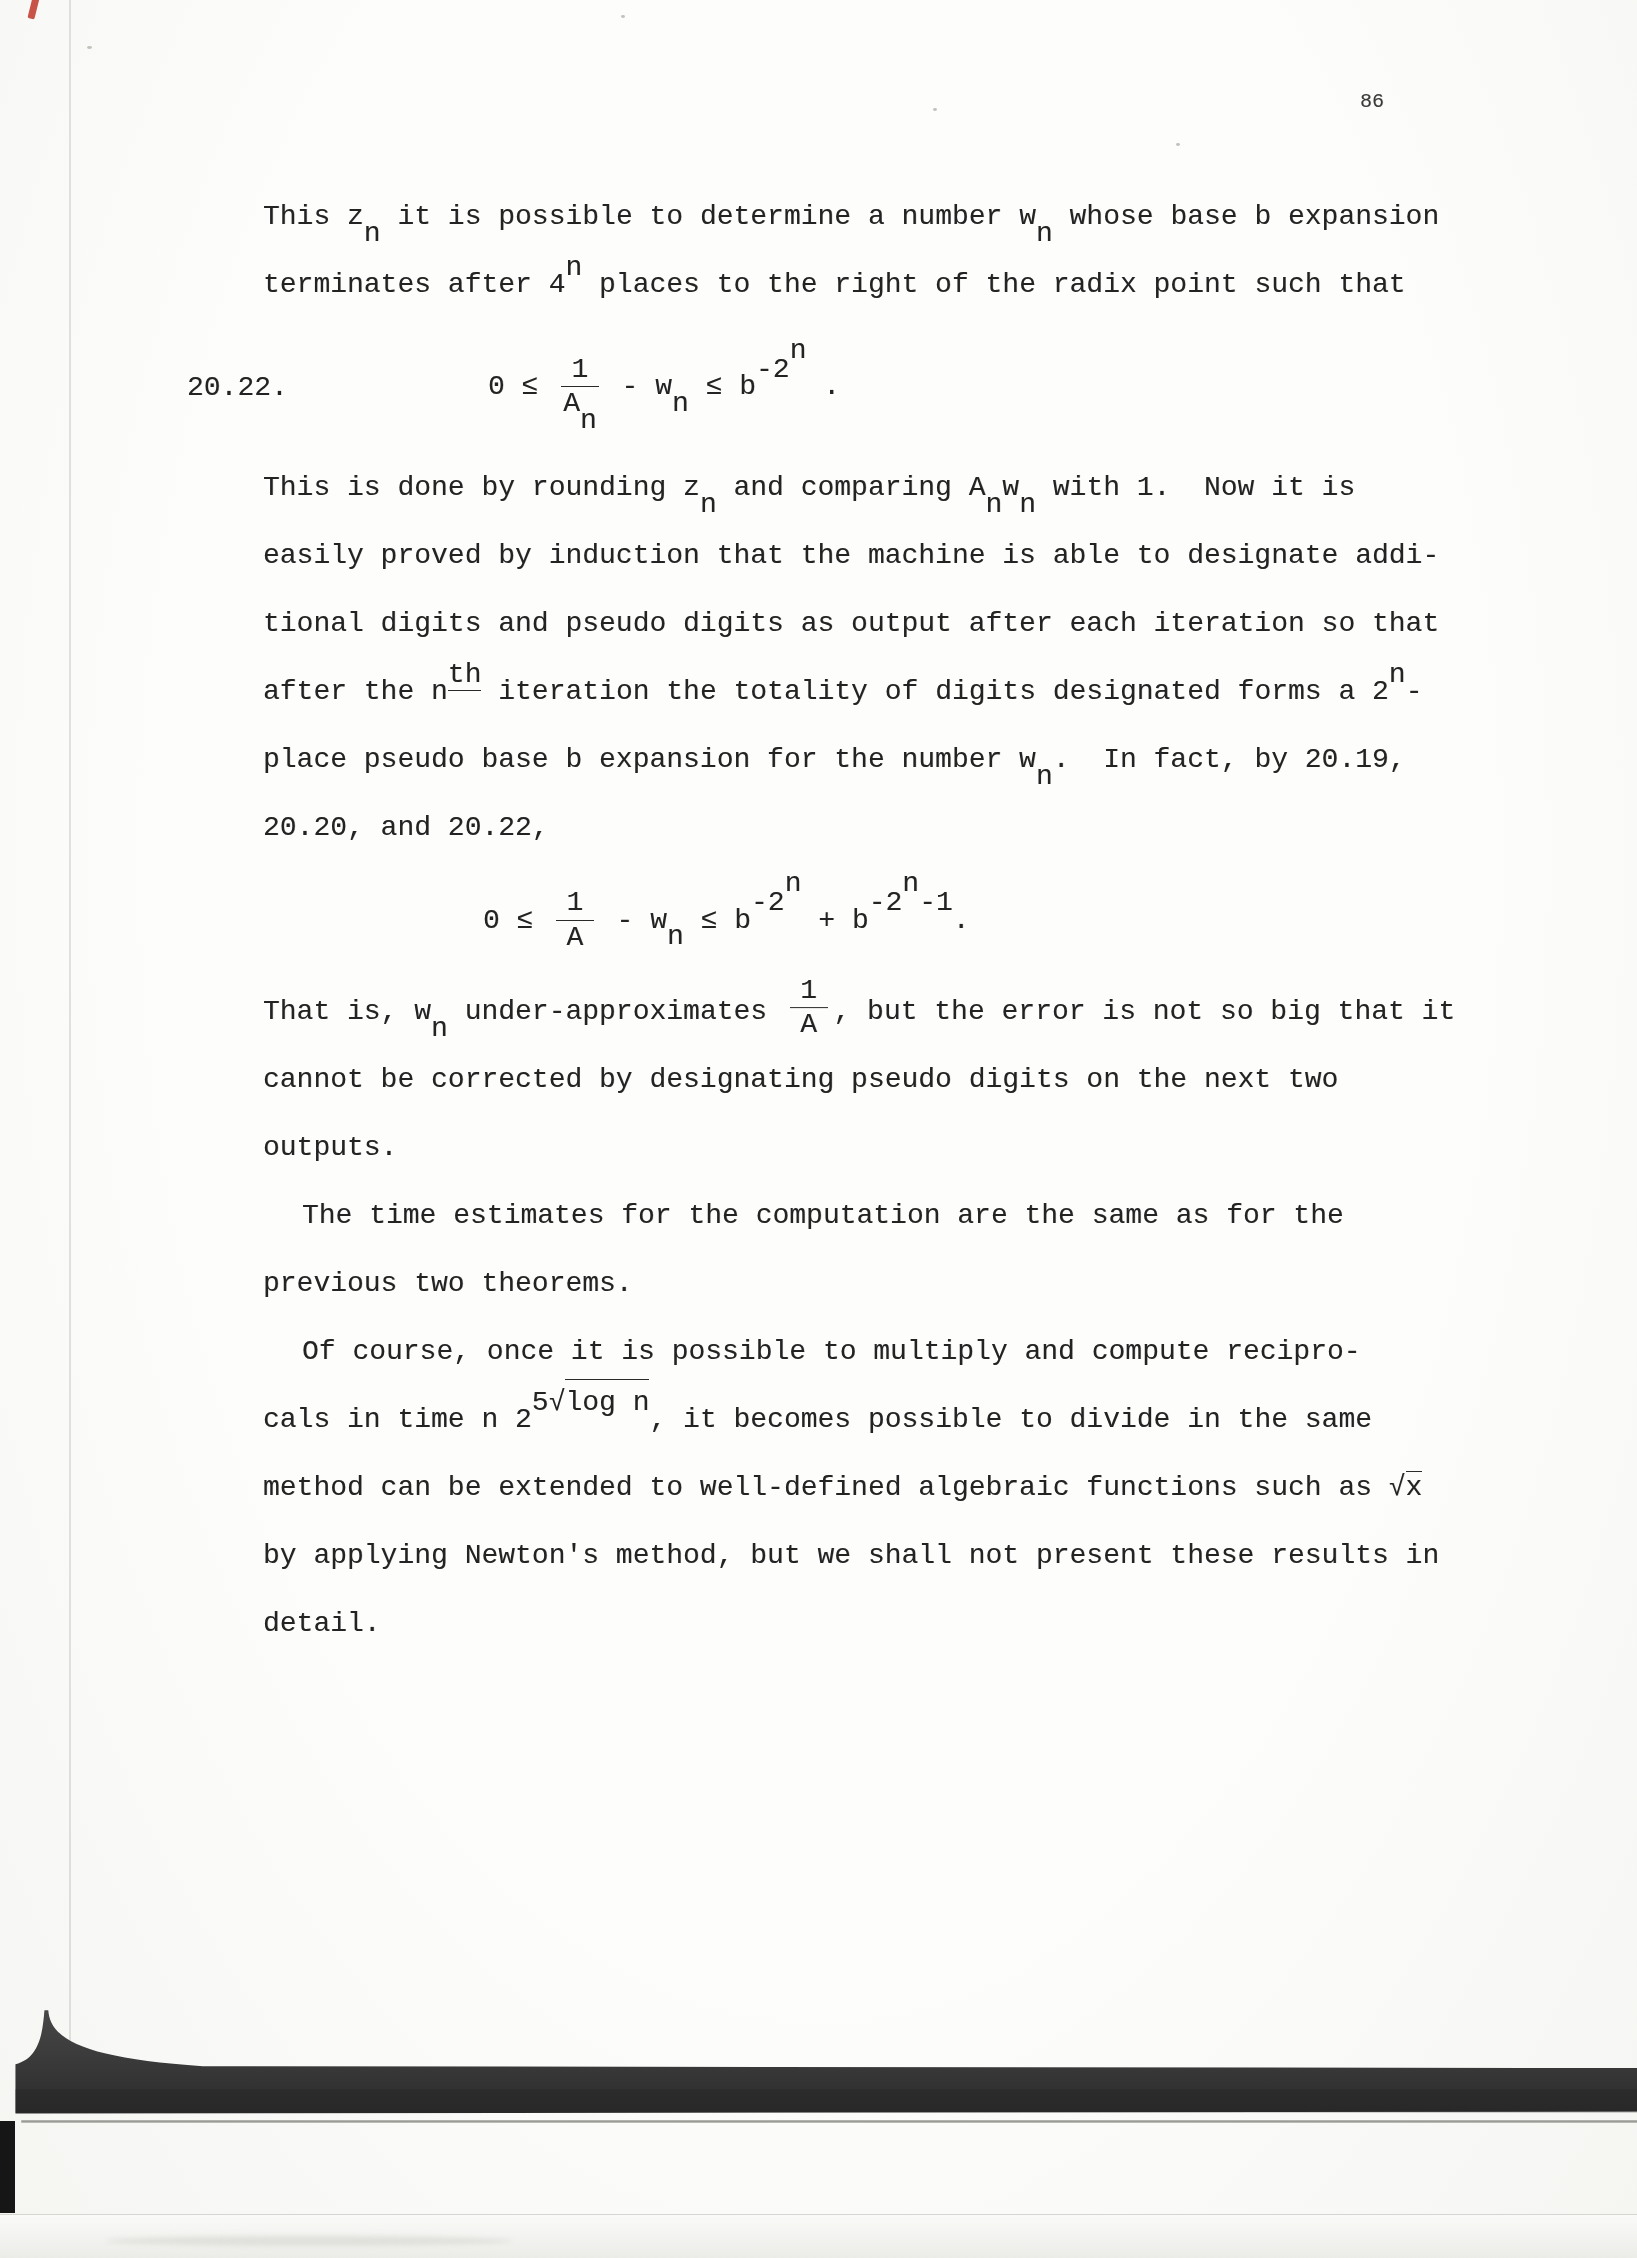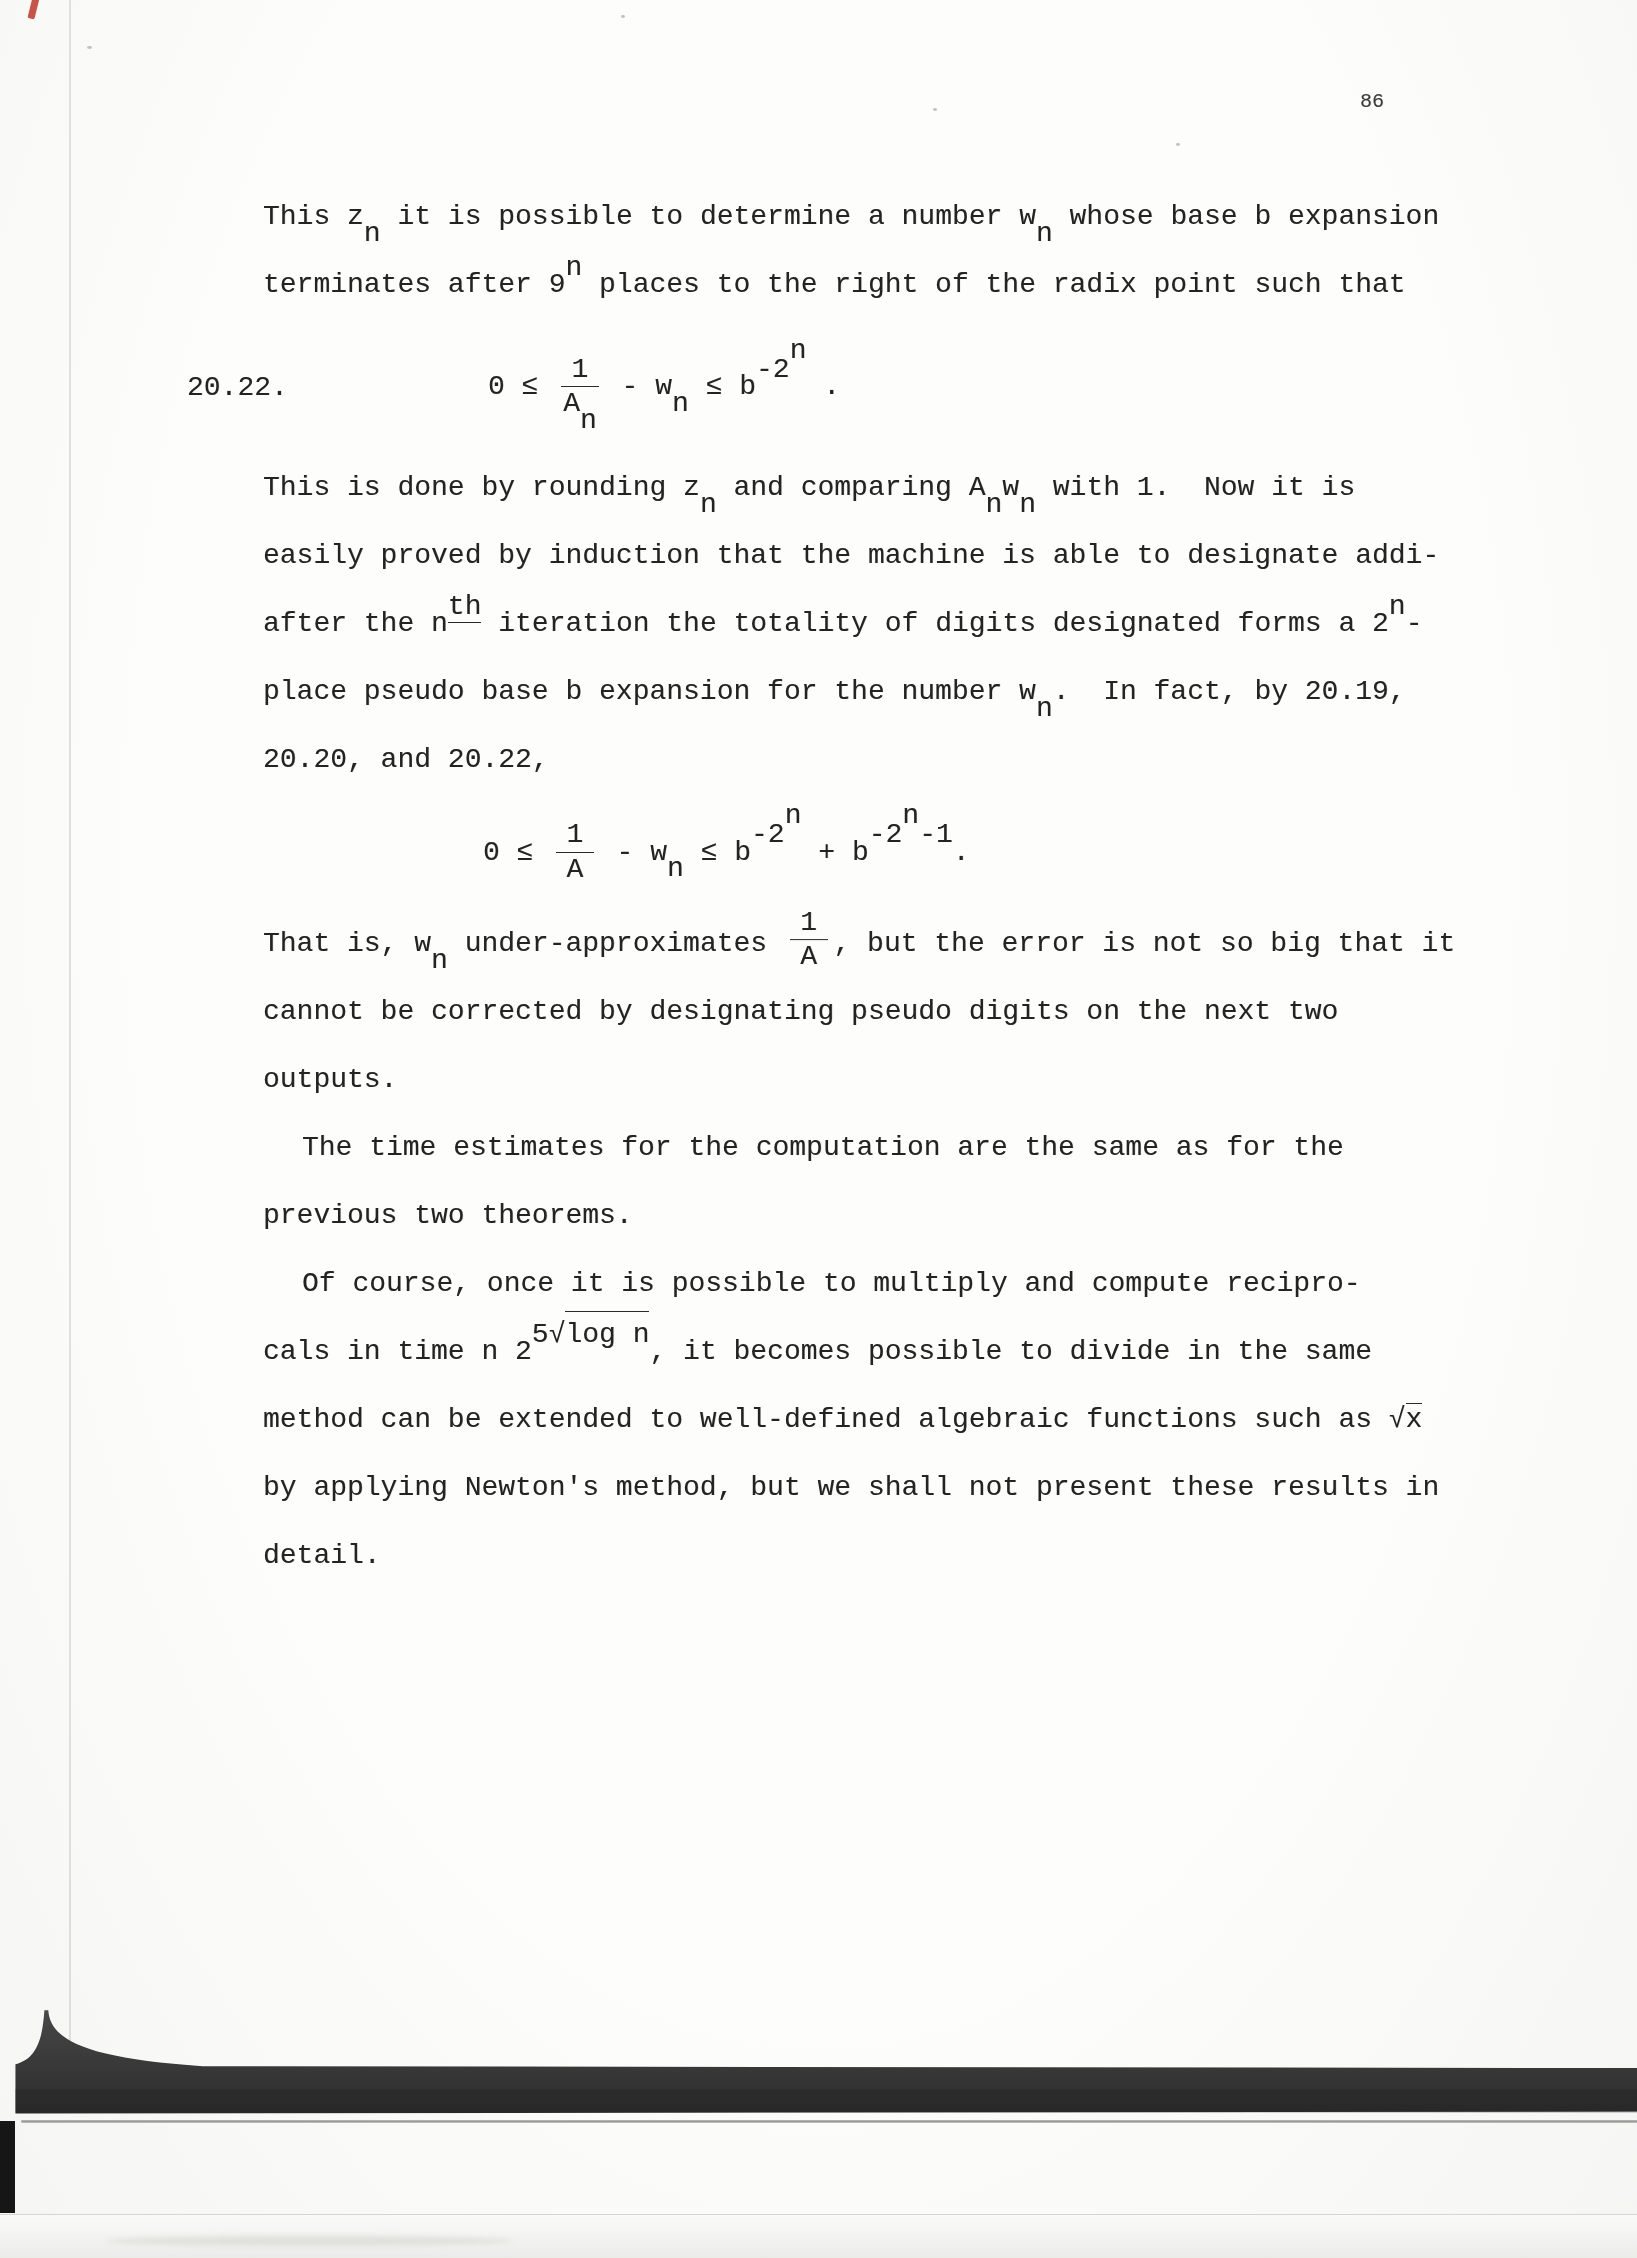--- a/index.html
+++ b/index.html
@@ -48,24 +48,25 @@
 
   <div class="speck" style="left:621px;top:15.4px;width:3.9px;height:2.9px;"></div>
   <div class="speck" style="left:933px;top:108px;width:3.9px;height:2.9px;"></div>
   <div class="speck" style="left:1176px;top:143px;width:3.9px;height:2.9px;"></div>
   <div class="speck" style="left:87px;top:46px;width:4.8px;height:2.9px;"></div>
 
   <div class="page-number">86</div>
 
   <main class="body-root" id="body-root">
       <div class="line"><span>This z</span><span class="sub">n</span><span> it is possible to determine a number w</span><span class="sub">n</span><span> whose base b expansion</span></div>
-      <div class="line"><span>terminates after 9</span><span class="sup">n</span><span> places to the right of the radix point such that</span></div>
+      <div class="line"><span>terminates after 4</span><span class="sup">n</span><span> places to the right of the radix point such that</span></div>
       <div class="eq-row eq-a"><span class="eq-label">20.22.</span><span class="eq-body"><span>0 ≤ </span><span class="frac"><span class="num"><span>1</span></span><span class="den"><span>A</span><span class="sub">n</span></span></span><span> - w</span><span class="sub">n</span><span> ≤ b</span><span class="sup">-2</span><span class="sup2">n</span><span> .</span></span></div>
       <div class="line"><span>This is done by rounding z</span><span class="sub">n</span><span> and comparing A</span><span class="sub">n</span><span>w</span><span class="sub">n</span><span> with 1.  Now it is</span></div>
       <div class="line"><span>easily proved by induction that the machine is able to designate addi-</span></div>
+      <div class="line"><span>tional digits and pseudo digits as output after each iteration so that</span></div>
       <div class="line"><span>after the n</span><span class="sup supul">th</span><span> iteration the totality of digits designated forms a 2</span><span class="sup">n</span><span>-</span></div>
       <div class="line"><span>place pseudo base b expansion for the number w</span><span class="sub">n</span><span>.  In fact, by 20.19,</span></div>
       <div class="line"><span>20.20, and 20.22,</span></div>
       <div class="eq-row eq-b"><span class="eq-body"><span>0 ≤ </span><span class="frac"><span class="num"><span>1</span></span><span class="den"><span>A</span></span></span><span> - w</span><span class="sub">n</span><span> ≤ b</span><span class="sup">-2</span><span class="sup2">n</span><span> + b</span><span class="sup">-2</span><span class="sup2">n</span><span class="sup">-1</span><span>.</span></span></div>
       <div class="line"><span>That is, w</span><span class="sub">n</span><span> under-approximates </span><span class="frac"><span class="num"><span>1</span></span><span class="den"><span>A</span></span></span><span>, but the error is not so big that it</span></div>
       <div class="line"><span>cannot be corrected by designating pseudo digits on the next two</span></div>
       <div class="line"><span>outputs.</span></div>
       <div class="line indent"><span>The time estimates for the computation are the same as for the</span></div>
       <div class="line"><span>previous two theorems.</span></div>
       <div class="line indent"><span>Of course, once it is possible to multiply and compute recipro-</span></div>

